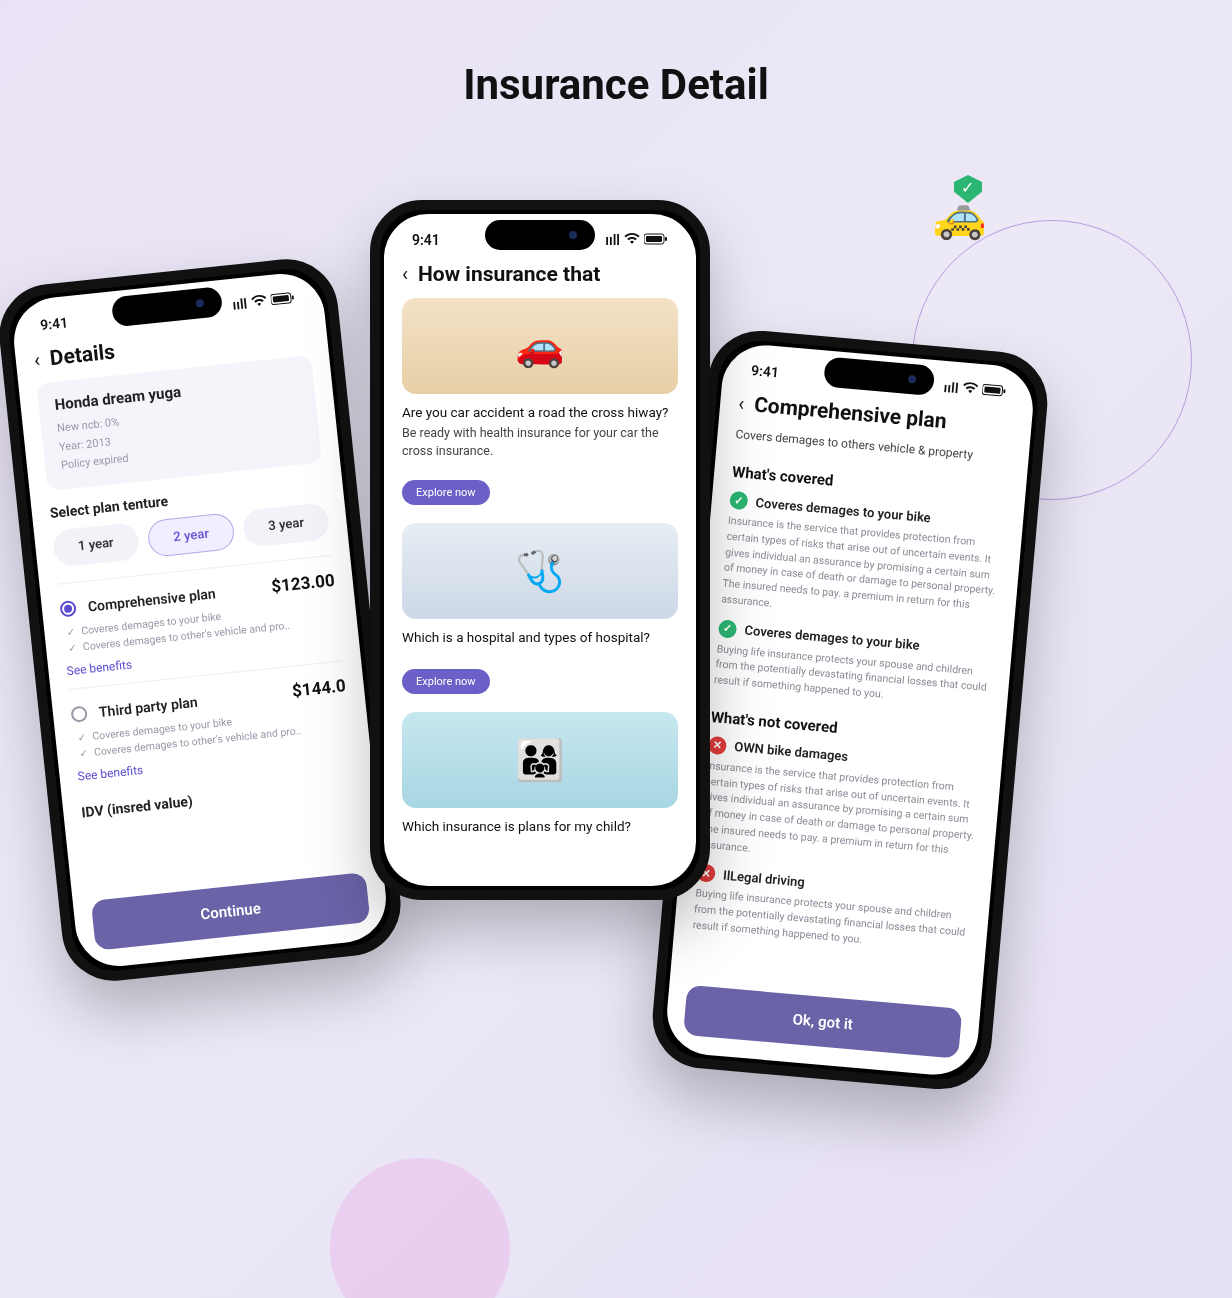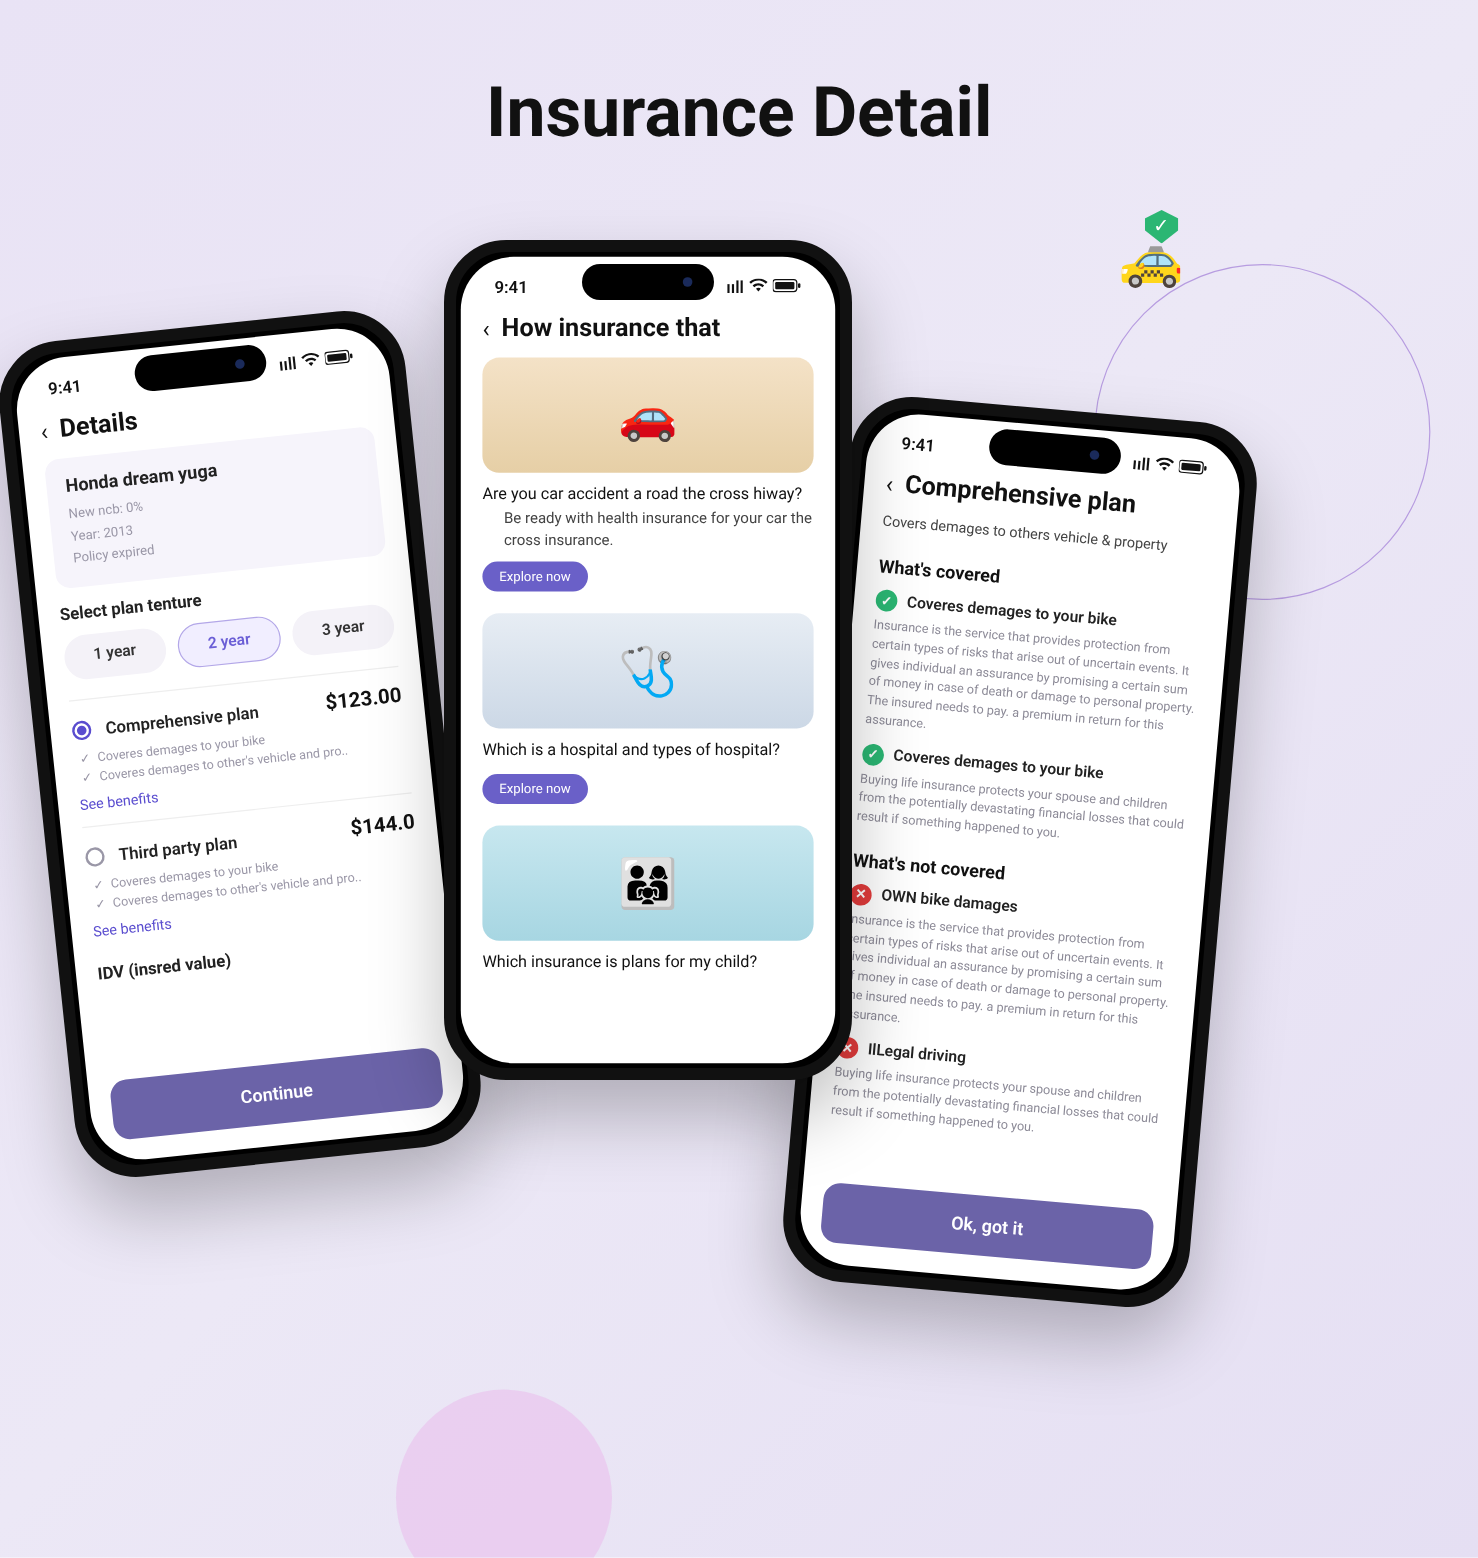--- a/index.html
+++ b/index.html
@@ -9,21 +9,21 @@
     width: 1232px;
     height: 1298px;
     overflow: hidden;
     position: relative;
   }
   .page-title {
     position: absolute;
     top: 60px;
     left: 0; right: 0;
     text-align: center;
-    font-size: 58px;
+    font-size: 42px;
     font-weight: 700;
     color: #111;
   }
   .decor-circle-pink {
     position: absolute;
     bottom: -40px; left: 330px;
     width: 180px; height: 180px;
     border-radius: 50%;
     background: #e9c5ee;
     opacity: 0.7;
@@ -133,23 +133,23 @@
   .article { margin-bottom:18px; }
   .article .hero {
     width:100%; height:96px; border-radius:14px; margin-bottom:10px;
     display:flex; align-items:center; justify-content:center;
     font-size:40px; color:#fff;
   }
   .hero.a { background:linear-gradient(180deg,#f4e2c7,#e6cfa6); }
   .hero.b { background:linear-gradient(180deg,#e7edf4,#ccd8e6); }
   .hero.c { background:linear-gradient(180deg,#c7e7ef,#a7d6e2); }
   .article h4 { font-size:13.5px; font-weight:400; color:#111; margin-bottom:4px; }
-  .article p { font-size:12.5px; color:#444; line-height:1.45;margin-left:18px; }
+  .article p { font-size:12.5px; color:#444; line-height:1.45; }
   .explore {
-    display:inline-block; margin-top:8px; background:#6a60c8; color:#fff;
+    display:inline-block; margin-top:20px; background:#6a60c8; color:#fff;
     font-size:11px; padding:6px 14px; border-radius:14px;
   }
 
   
   .plan-sub { font-size:12px; color:#444; margin-bottom:14px; }
   .cov-h { font-size:15px; font-weight:700; color:#111; margin:8px 0 10px; }
   .cov-item { margin-bottom:12px; }
   .cov-row { display:flex; align-items:center; gap:8px; margin-bottom:4px; }
   .cov-ic { width:18px; height:18px; border-radius:50%; color:#fff;
             display:flex; align-items:center; justify-content:center; font-size:11px; font-weight:700; }

